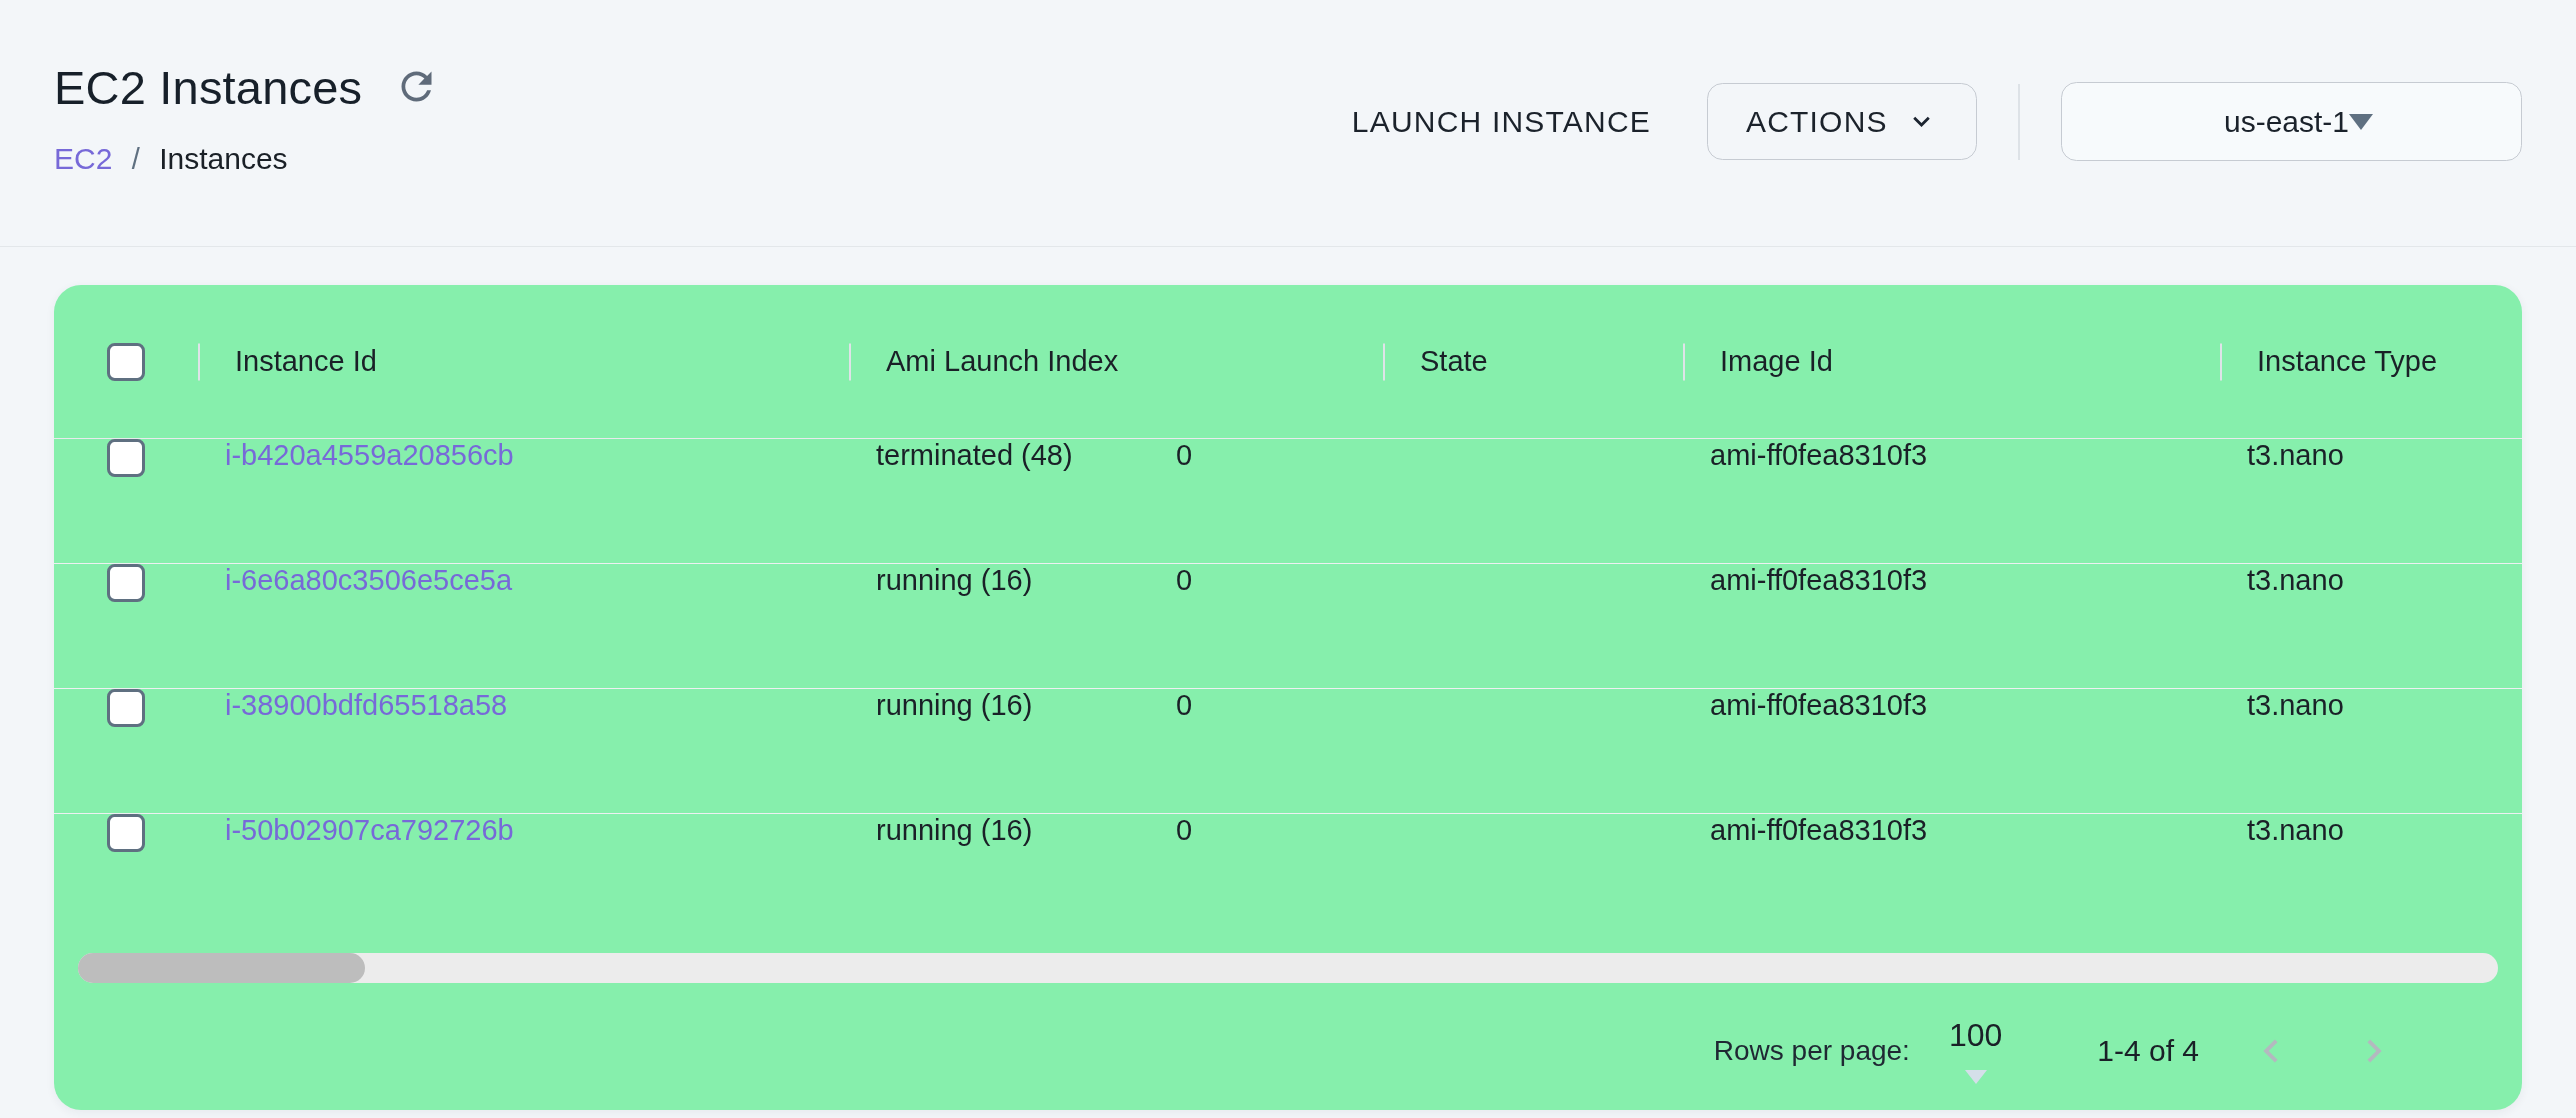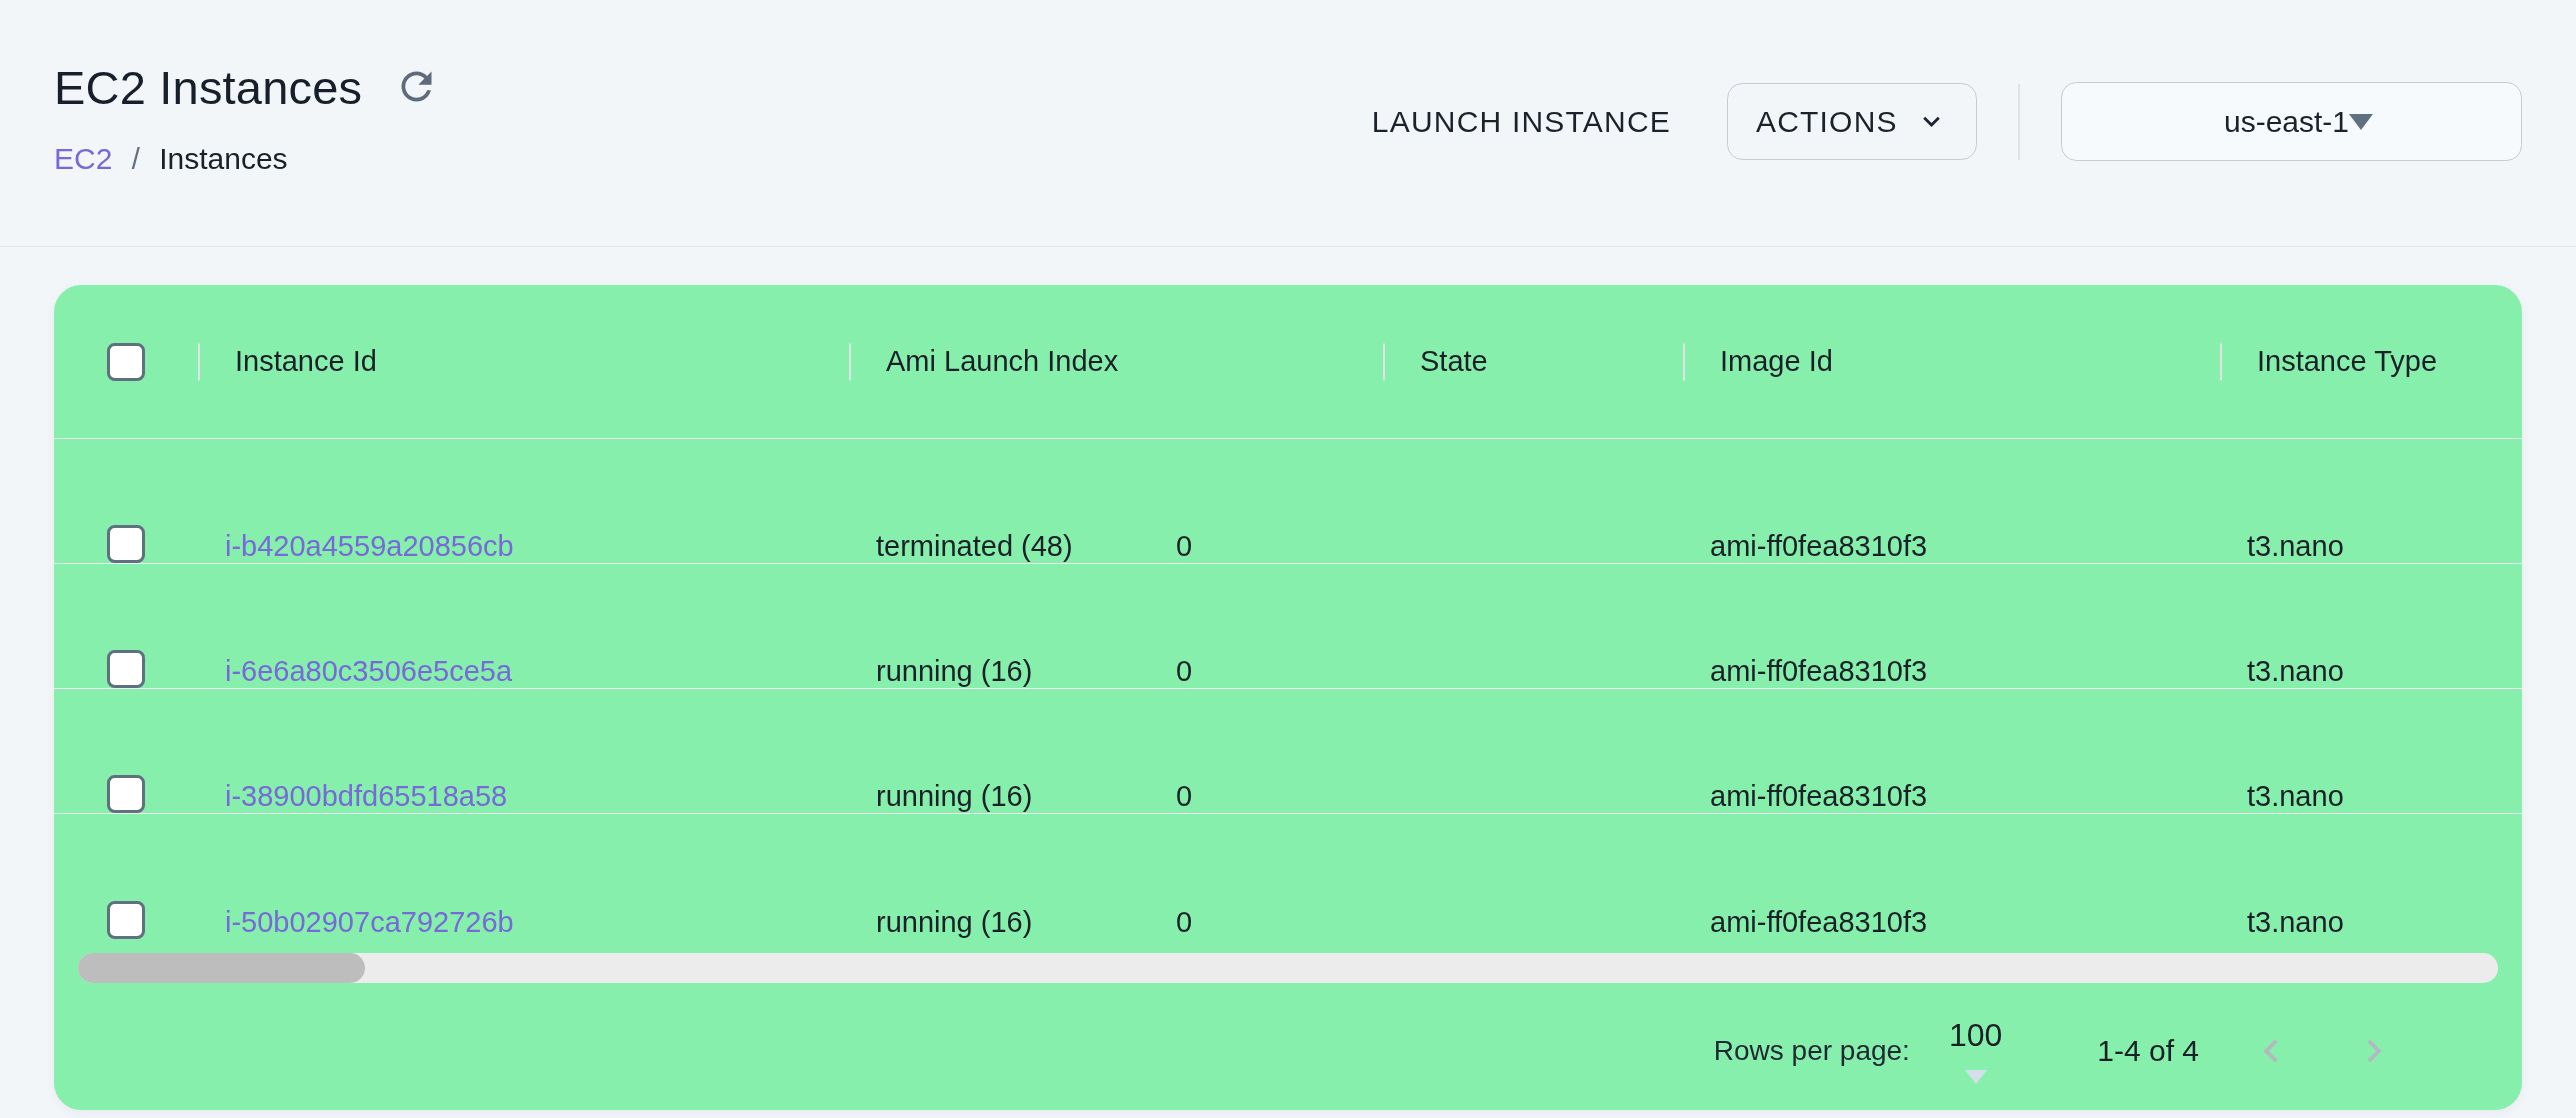--- a/index.html
+++ b/index.html
@@ -32,21 +32,21 @@
 
   .header-controls { display: flex; align-items: center; margin-top: 22px; }
   .btn-text {
     background: none; border: none; cursor: pointer;
     font-family: inherit; font-size: 30px; font-weight: 400;
     letter-spacing: 1.2px; color: #1b222b; padding: 17.4px 23px;
   }
   .btn-outlined {
     margin-left: 33px;
     background: none; border: 1.9px solid #c6cbd2; border-radius: 15.5px; cursor: pointer;
-    height: 77px; padding: 0 28px;
+    height: 77px; padding: 0 38px;
     display: flex; align-items: center; gap: 17.4px;
     font-family: inherit; font-size: 30px; font-weight: 500;
     letter-spacing: 1.2px; color: #1b222b;
   }
   .toolbar-divider { width: 1.9px; height: 76px; background: #dde2e7; margin: 0 41px; }
   .region-select {
     width: 461px; height: 79px;
     border: 1.9px solid #c6cbd2; border-radius: 15.5px; background: #f7fafc;
     display: flex; align-items: center; justify-content: center;
     padding: 0 25px 0 39px; cursor: pointer;
@@ -62,21 +62,21 @@
   .card {
     margin: 38px 54px 0 54px;
     height: 825px;
     background: #86efac;
     border-radius: 27px;
     box-shadow: 0 2.9px 9.7px rgba(31,45,61,0.06);
     overflow: hidden;
   }
 
   .thead { display: flex; align-items: center; height: 154px; border-bottom: 1.9px solid #e8eaed; }
-  .trow  { display: flex; align-items: flex-end; height: 125px; border-bottom: 1.9px solid #eef0f2; }
+  .trow  { display: flex; align-items: flex-start; height: 125px; border-bottom: 1.9px solid #eef0f2; }
   .trow.last { border-bottom: none; }
 
   .col-check { width: 144px; display: flex; justify-content: center; }
   .col-id    { width: 651px; }
   .col-state { width: 300px; }
   .col-ami   { width: 534px; }
   .col-img   { width: 537px; }
   .col-type  { width: 302px; }
 
   .hcell { position: relative; font-size: 29px; color: #1a2027; padding-left: 37px; height: 100%; display: flex; align-items: center; }

